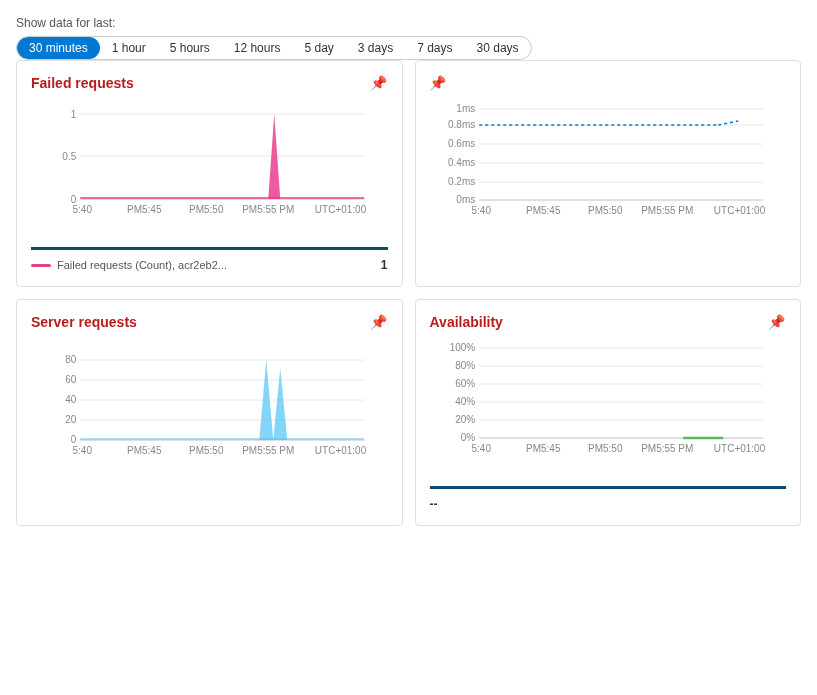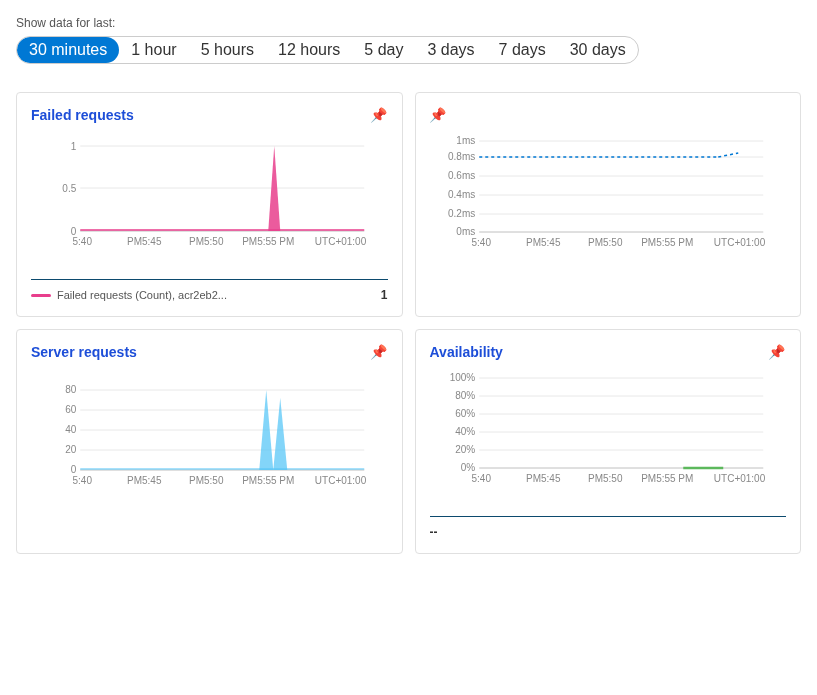--- a/index.html
+++ b/index.html
@@ -6,41 +6,41 @@
     body {
       font-family: 'Segoe UI', Arial, sans-serif;
       background: #fff;
       color: #333;
       font-size: 12px;
       padding: 16px;
       width: 817px;
       min-height: 695px;
     }
     .time-filter-section {
-      margin-bottom: 28px;
+      margin-bottom: 0;
     }
     .show-label {
       font-size: 12px;
       color: #555;
       margin-bottom: 6px;
     }
     .time-filter-bar {
       display: flex;
       align-items: center;
       border: 1px solid #ccc;
       border-radius: 16px;
       overflow: hidden;
       width: fit-content;
     }
     .time-btn {
       padding: 4px 12px;
       border: none;
       background: transparent;
       cursor: pointer;
-      font-size: 16px;
+      font-size: 12px;
       color: #333;
       white-space: nowrap;
     }
     .time-btn.active {
       background: #0078d4;
       color: #fff;
       border-radius: 14px;
     }
     .charts-grid {
       display: grid;
@@ -55,39 +55,39 @@
     }
     .card-header {
       display: flex;
       justify-content: space-between;
       align-items: center;
       margin-bottom: 8px;
     }
     .card-title {
       font-size: 14px;
       font-weight: 600;
-      color: #1d4ed8;
+      color: #b91c1c;
     }
     .pin-icon {
       cursor: pointer;
       color: #666;
       font-size: 14px;
     }
     .chart-area {
       position: relative;
       height: 140px;
       margin-bottom: 8px;
     }
     .chart-legend {
       display: flex;
       align-items: center;
       justify-content: space-between;
       margin-top: 6px;
       padding-top: 8px;
-      border-top: 1px solid #0c4a6e;
+      border-top: 3px solid #0c4a6e;
     }
     .legend-left {
       display: flex;
       align-items: center;
       gap: 6px;
     }
     .legend-line {
       width: 20px;
       height: 3px;
       border-radius: 2px;

